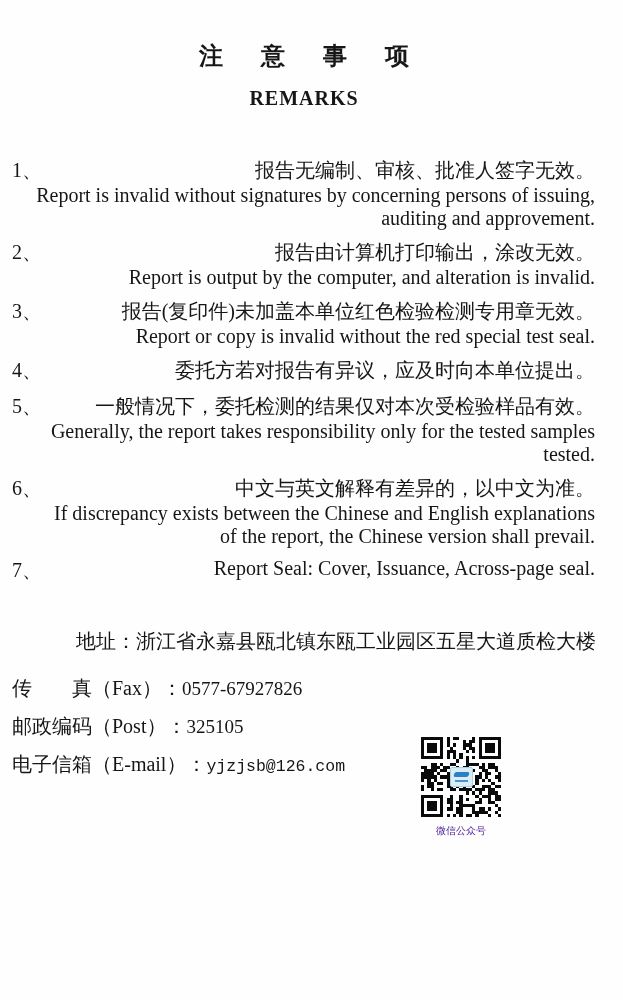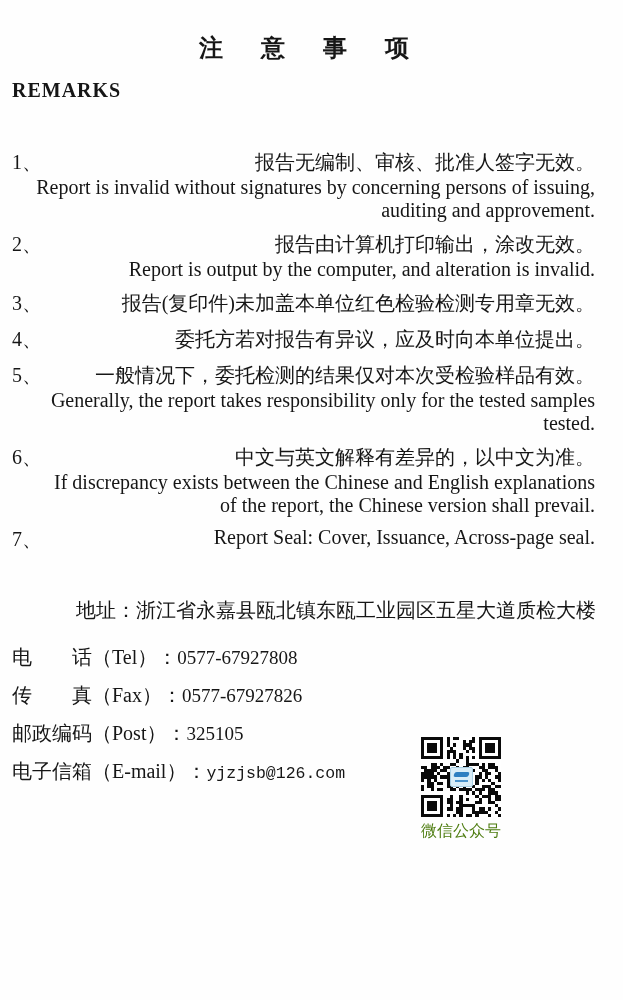--- a/index.html
+++ b/index.html
@@ -12,38 +12,39 @@
     width: 623px;
     height: 1000px;
     background: #fefefe;
     color: #161616;
     font-family: "Liberation Serif", "DejaVu Serif", serif;
     overflow: hidden;
   }
   .content {
     position: absolute;
     left: 12px;
-    top: 0;
+    top: 8px;
     width: 584px;
   }
   .title-zh {
     margin: 34px 0 0 0;
     font-size: 24px;
     line-height: 28px;
     font-weight: bold;
     text-align: center;
     letter-spacing: 38px;
     text-indent: 38px;
     white-space: nowrap;
   }
   .title-en {
     margin: 17px 0 0 0;
     font-size: 20px;
     line-height: 22px;
     font-weight: bold;
+    text-align: center;
     letter-spacing: 1px;
   }
   .remarks-list {
     margin-top: 48px;
   }
   .remark-item {
     display: flex;
     align-items: flex-start;
     margin-bottom: 9px;
   }
@@ -139,23 +140,23 @@
     left: 4px;
     top: 12px;
     width: 13px;
     height: 2px;
     background: #4a93cc;
   }
   .qr-label {
     margin-top: 6px;
     width: 80px;
     text-align: center;
-    font-size: 16px;
+    font-size: 10px;
     line-height: 16px;
-    color: #4d7c0f;
+    color: #4c1d95;
   }
 </style>
 </head>
 <body>
 
 <div class="page">
   <div class="content">
 
     <h1 class="title-zh">注意事项</h1>
     <h2 class="title-en">REMARKS</h2>
@@ -175,20 +176,21 @@
         <div class="remark-body">
           <p class="zh-line">报告由计算机打印输出，涂改无效。</p>
           <p class="en-line">Report is output by the computer, and alteration is invalid.</p>
         </div>
       </div>
 
       <div class="remark-item">
         <span class="remark-num">3、</span>
         <div class="remark-body">
           <p class="zh-line">报告(复印件)未加盖本单位红色检验检测专用章无效。</p>
+          <p class="en-line">Report or copy is invalid without the red special test seal.</p>
         </div>
       </div>
 
       <div class="remark-item">
         <span class="remark-num">4、</span>
         <div class="remark-body">
           <p class="zh-line">委托方若对报告有异议，应及时向本单位提出。</p>
         </div>
       </div>
 
@@ -215,23 +217,20 @@
         </div>
       </div>
 
     </div>
 
     <div class="address-block">
       <p class="zh-line">地址：浙江省永嘉县瓯北镇东瓯工业园区五星大道质检大楼</p>
     </div>
 
     <div class="contact-block">
-      <div class="contact-row">
-        <span class="contact-label">电　　话（Tel）：</span><span class="contact-value">0577-67927808</span>
-      </div>
       <div class="contact-row">
         <span class="contact-label">传　　真（Fax）：</span><span class="contact-value">0577-67927826</span>
       </div>
       <div class="contact-row">
         <span class="contact-label">邮政编码（Post）：</span><span class="contact-value">325105</span>
       </div>
       <div class="contact-row">
         <span class="contact-label">电子信箱（E-mail）：</span><span class="contact-value mono">yjzjsb@126.com</span>
       </div>
     </div>

